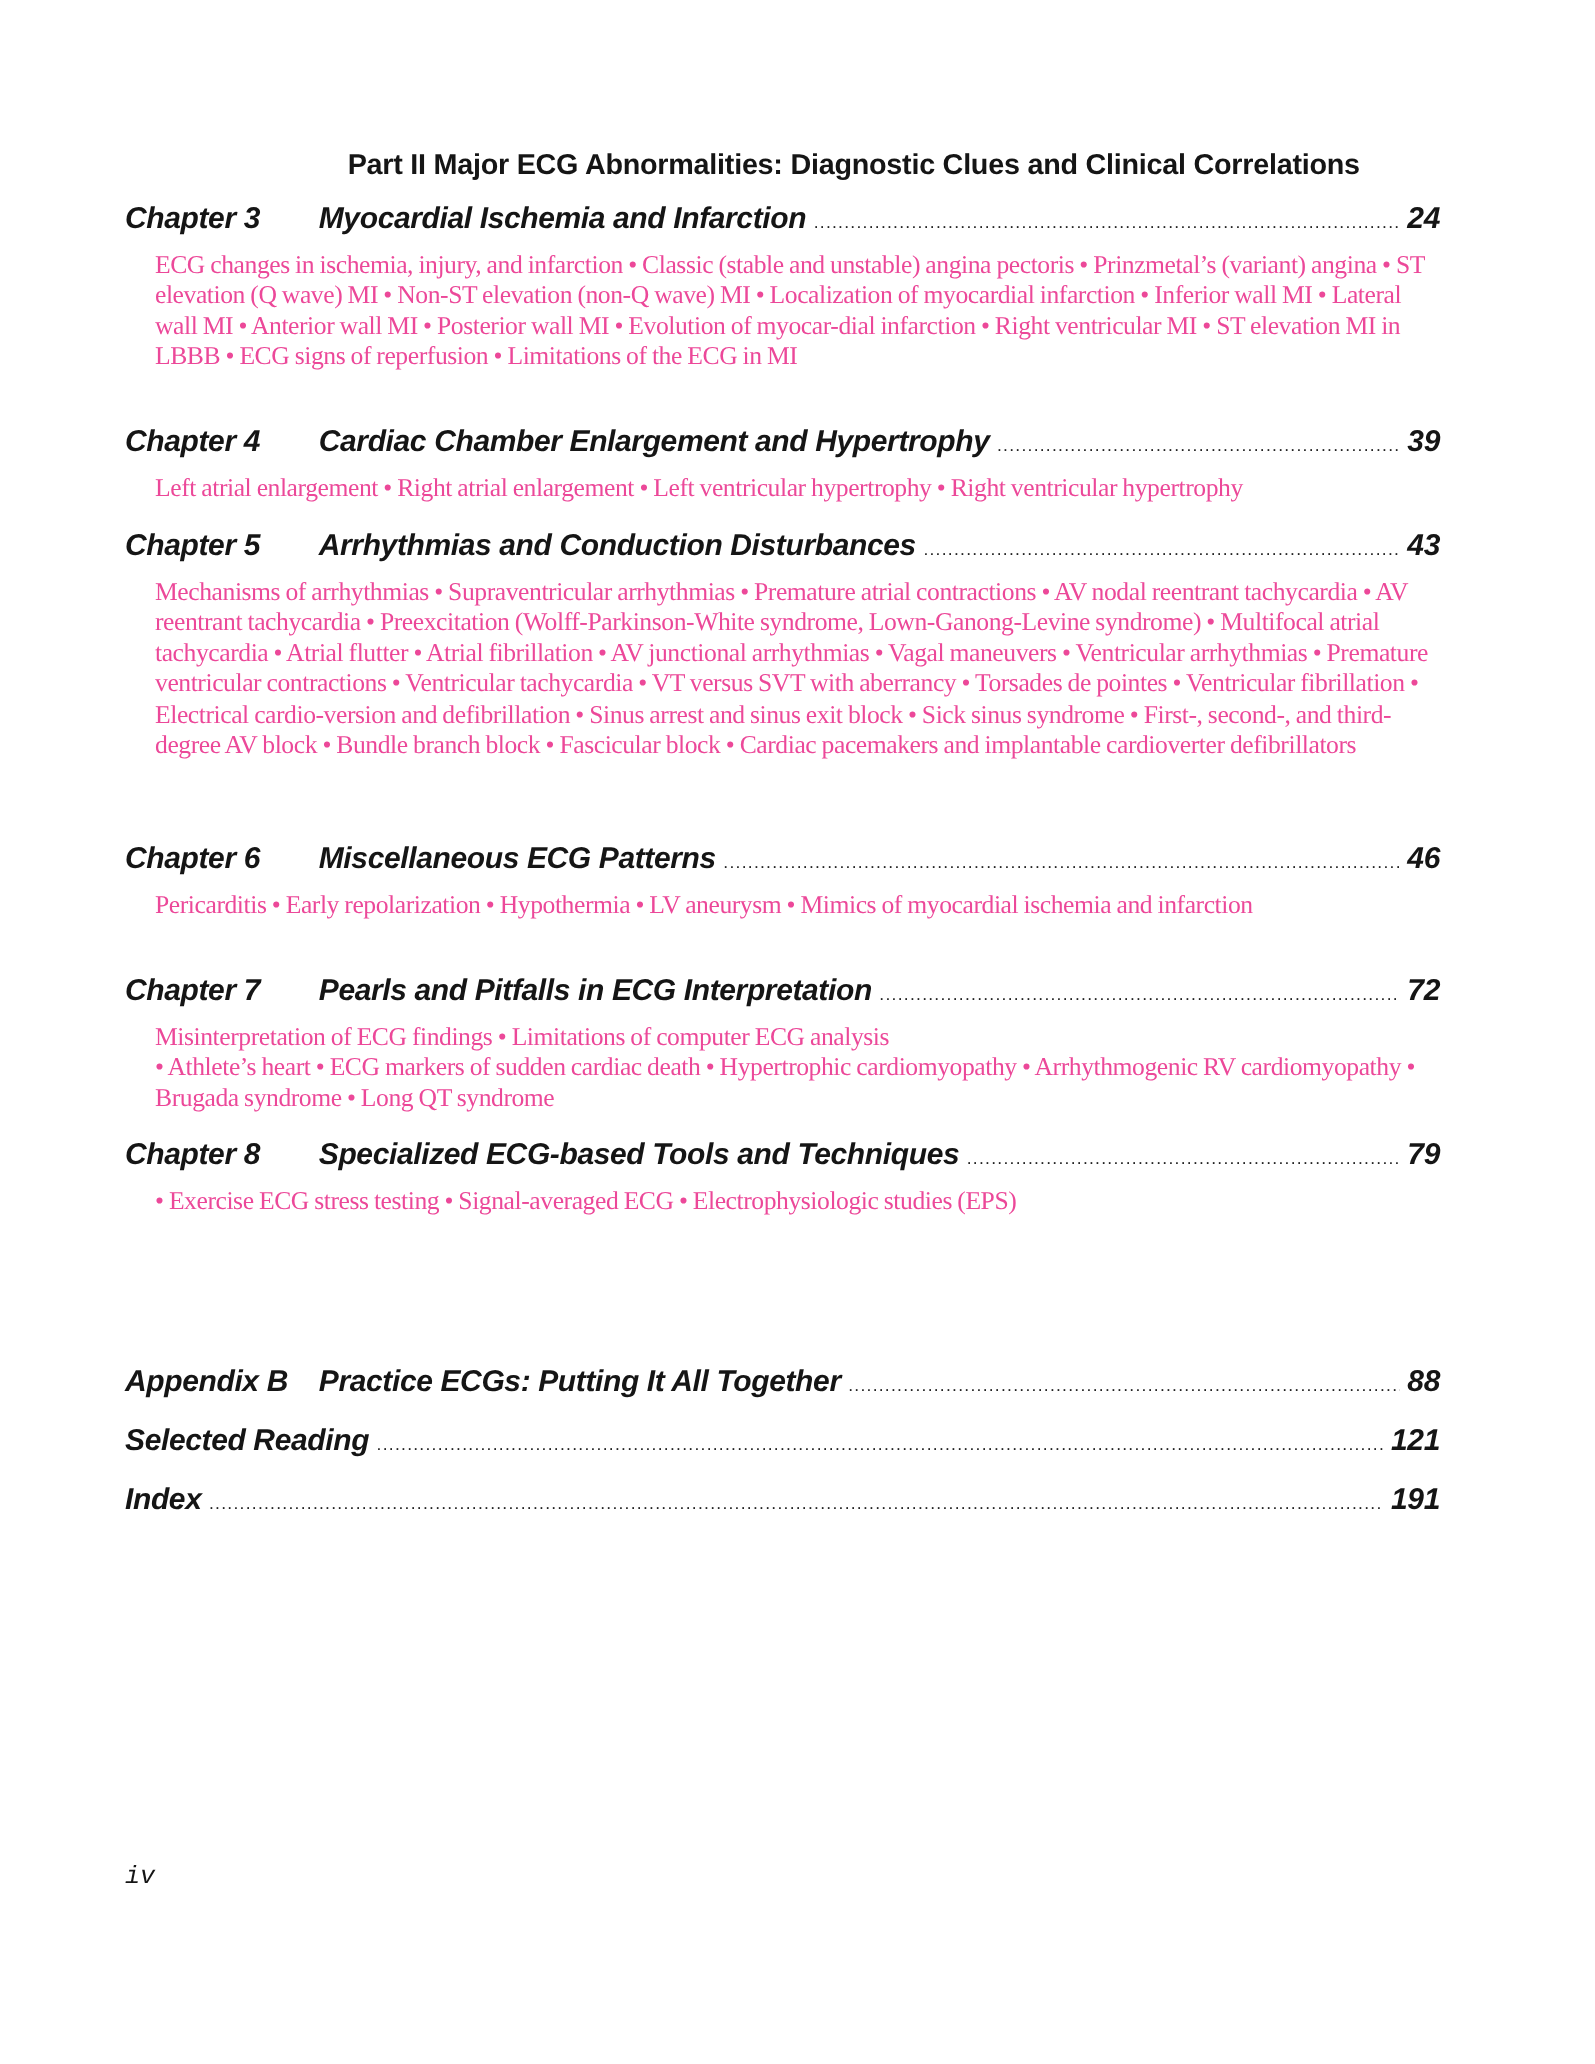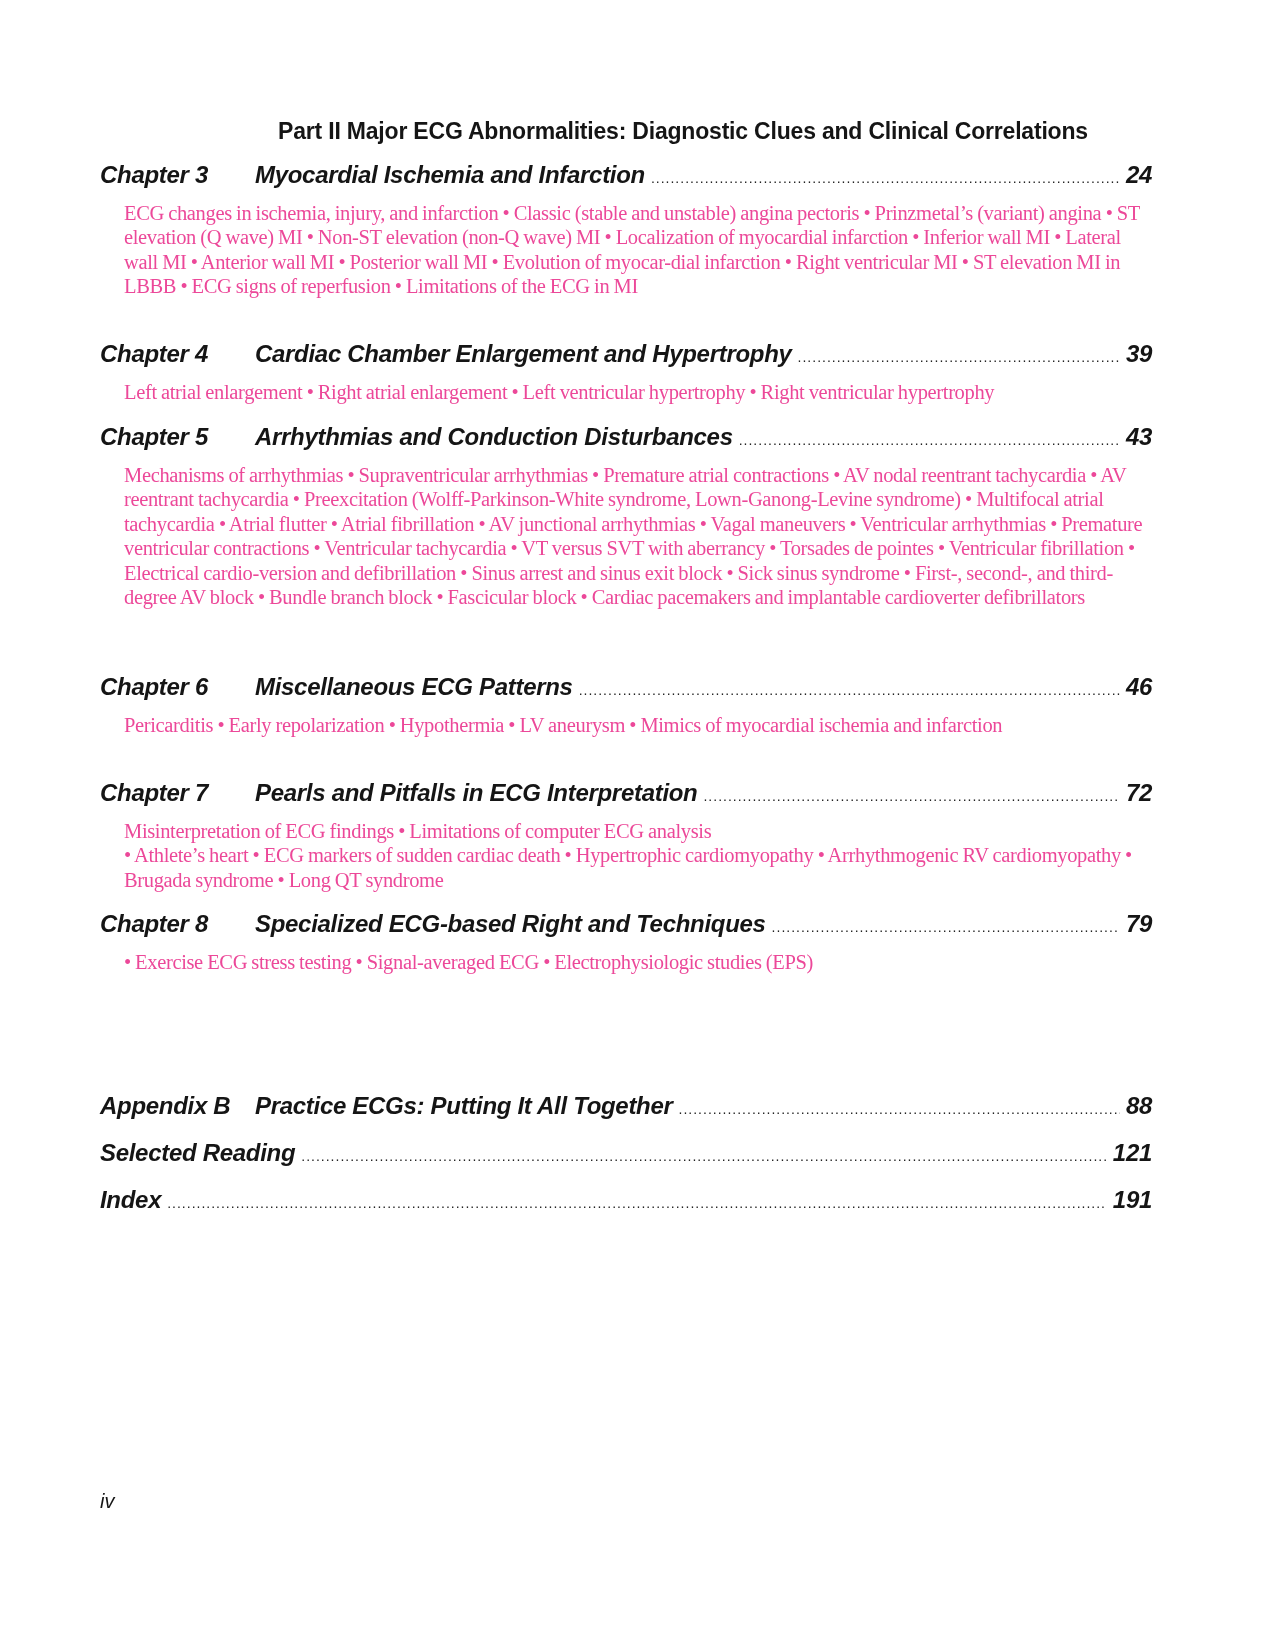--- a/index.html
+++ b/index.html
@@ -99,21 +99,21 @@
       font-size: 20.5px;
       line-height: 24.4px;
       color: #ec4899;
       letter-spacing: -0.35px;
       word-spacing: -0.5px;
     }
     .folio {
       position: absolute;
       left: 100px;
       top: 1490px;
-      font-family: Liberation Sans, sans-serif;
+      font-family: Liberation Mono, monospace;
       font-style: italic;
       font-size: 20px;
       color: #151515;
     }
   </style>
 </head>
 <body>
 
 <div class="page">
 
@@ -179,21 +179,21 @@
     <div class="desc">
       <div>Misinterpretation of ECG findings • Limitations of computer ECG analysis</div>
       <div>• Athlete’s heart • ECG markers of sudden cardiac death • Hypertrophic cardiomyopathy • Arrhythmogenic RV cardiomyopathy • Brugada syndrome • Long QT syndrome</div>
     </div>
   </div>
 
   <div class="entry" style="top:909px;">
     <div class="heading">
       <span class="label">Chapter 8</span>
       <span class="title-wrap">
-        <span class="title">Specialized ECG-based Right and Techniques</span>
+        <span class="title">Specialized ECG-based Tools and Techniques</span>
         <span class="leader"></span>
         <span class="page-num">79</span>
       </span>
     </div>
     <div class="desc">
       <div>• Exercise ECG stress testing • Signal-averaged ECG • Electrophysiologic studies (EPS)</div>
     </div>
   </div>
 
 

